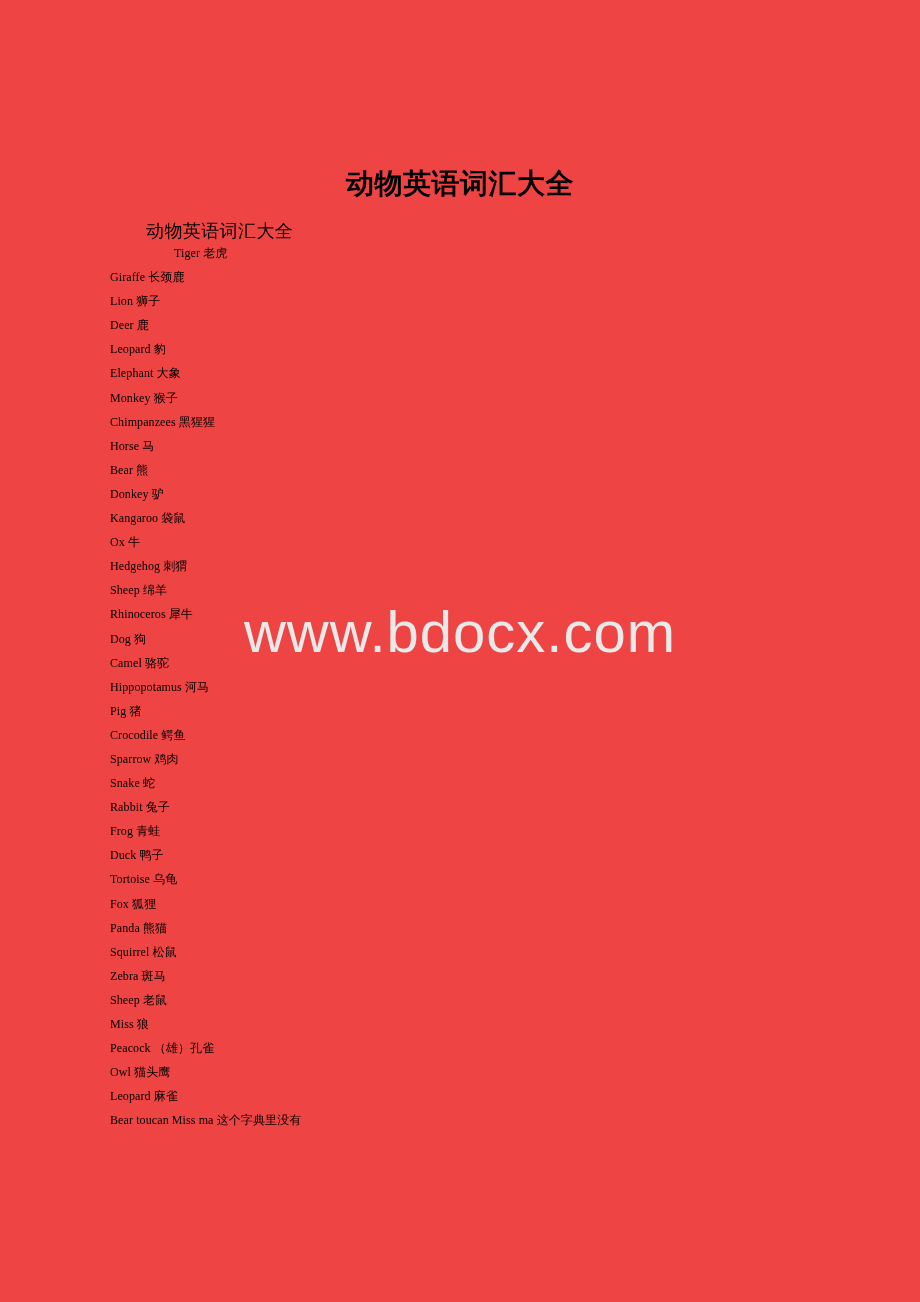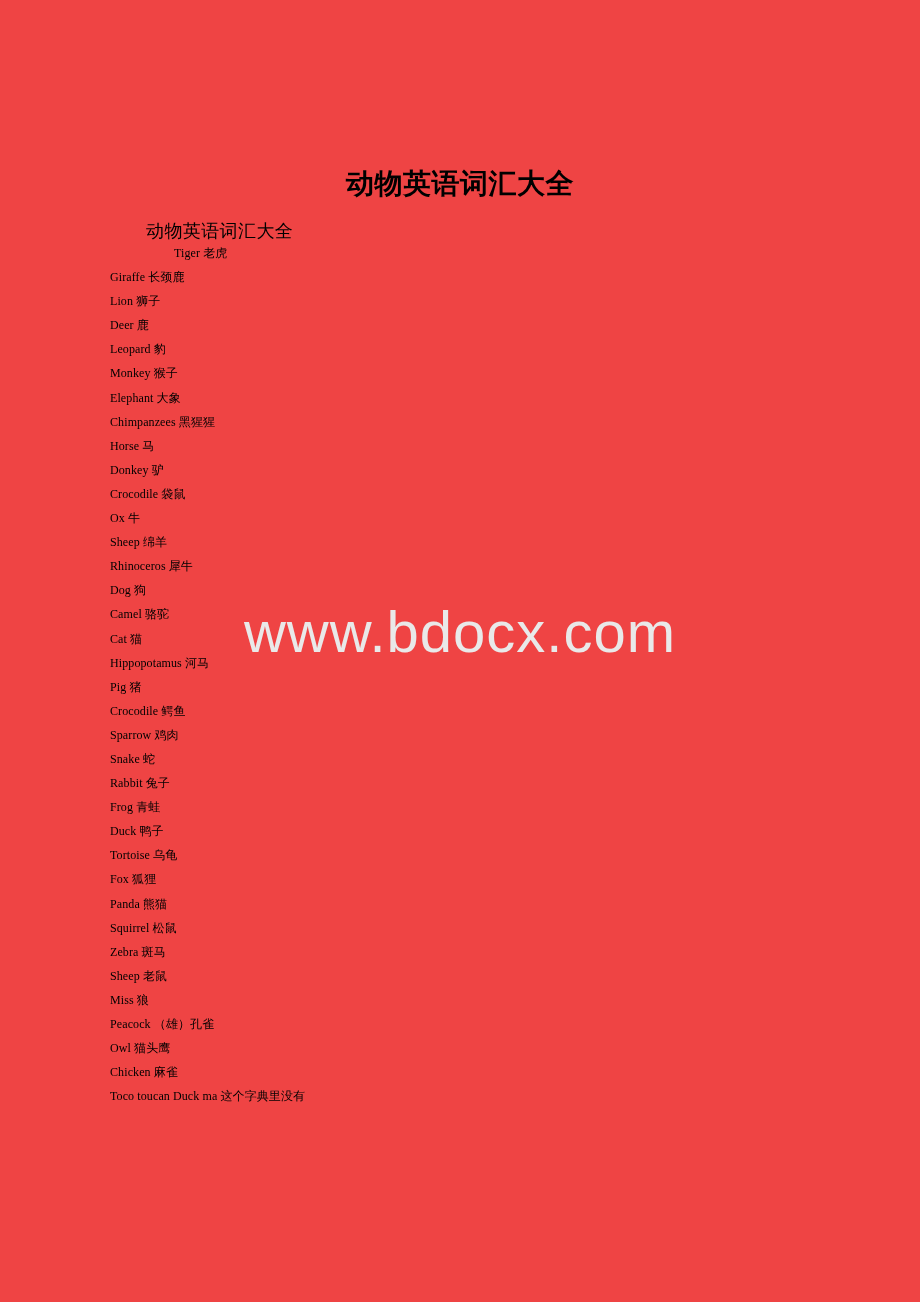--- a/index.html
+++ b/index.html
@@ -84,47 +84,48 @@
     <h1 class="doc-title">动物英语词汇大全</h1>
 
     <p class="subtitle">动物英语词汇大全</p>
 
     <ul class="vocab-list">
         <li class="vocab-item indented">Tiger 老虎</li>
         <li class="vocab-item">Giraffe 长颈鹿</li>
         <li class="vocab-item">Lion 狮子</li>
         <li class="vocab-item">Deer 鹿</li>
         <li class="vocab-item">Leopard 豹</li>
+        <li class="vocab-item">Elephant 大象</li>
         <li class="vocab-item">Monkey 猴子</li>
-        <li class="vocab-item">Elephant 大象</li>
         <li class="vocab-item">Chimpanzees 黑猩猩</li>
         <li class="vocab-item">Horse 马</li>
+        <li class="vocab-item">Bear 熊</li>
         <li class="vocab-item">Donkey 驴</li>
-        <li class="vocab-item">Crocodile 袋鼠</li>
+        <li class="vocab-item">Kangaroo 袋鼠</li>
         <li class="vocab-item">Ox 牛</li>
+        <li class="vocab-item">Hedgehog 刺猬</li>
         <li class="vocab-item">Sheep 绵羊</li>
         <li class="vocab-item">Rhinoceros 犀牛</li>
         <li class="vocab-item">Dog 狗</li>
         <li class="vocab-item">Camel 骆驼</li>
-        <li class="vocab-item">Cat 猫</li>
         <li class="vocab-item">Hippopotamus 河马</li>
         <li class="vocab-item">Pig 猪</li>
         <li class="vocab-item">Crocodile 鳄鱼</li>
         <li class="vocab-item">Sparrow 鸡肉</li>
         <li class="vocab-item">Snake 蛇</li>
         <li class="vocab-item">Rabbit 兔子</li>
         <li class="vocab-item">Frog 青蛙</li>
         <li class="vocab-item">Duck 鸭子</li>
         <li class="vocab-item">Tortoise 乌龟</li>
         <li class="vocab-item">Fox 狐狸</li>
         <li class="vocab-item">Panda 熊猫</li>
         <li class="vocab-item">Squirrel 松鼠</li>
         <li class="vocab-item">Zebra 斑马</li>
         <li class="vocab-item">Sheep 老鼠</li>
         <li class="vocab-item">Miss 狼</li>
         <li class="vocab-item">Peacock （雄）孔雀</li>
         <li class="vocab-item">Owl 猫头鹰</li>
-        <li class="vocab-item">Chicken 麻雀</li>
-        <li class="vocab-item">Toco toucan Duck ma 这个字典里没有</li>
+        <li class="vocab-item">Leopard 麻雀</li>
+        <li class="vocab-item">Bear toucan Miss ma 这个字典里没有</li>
       </ul>
 
   </div>
 </div>
 
 </body></html>

